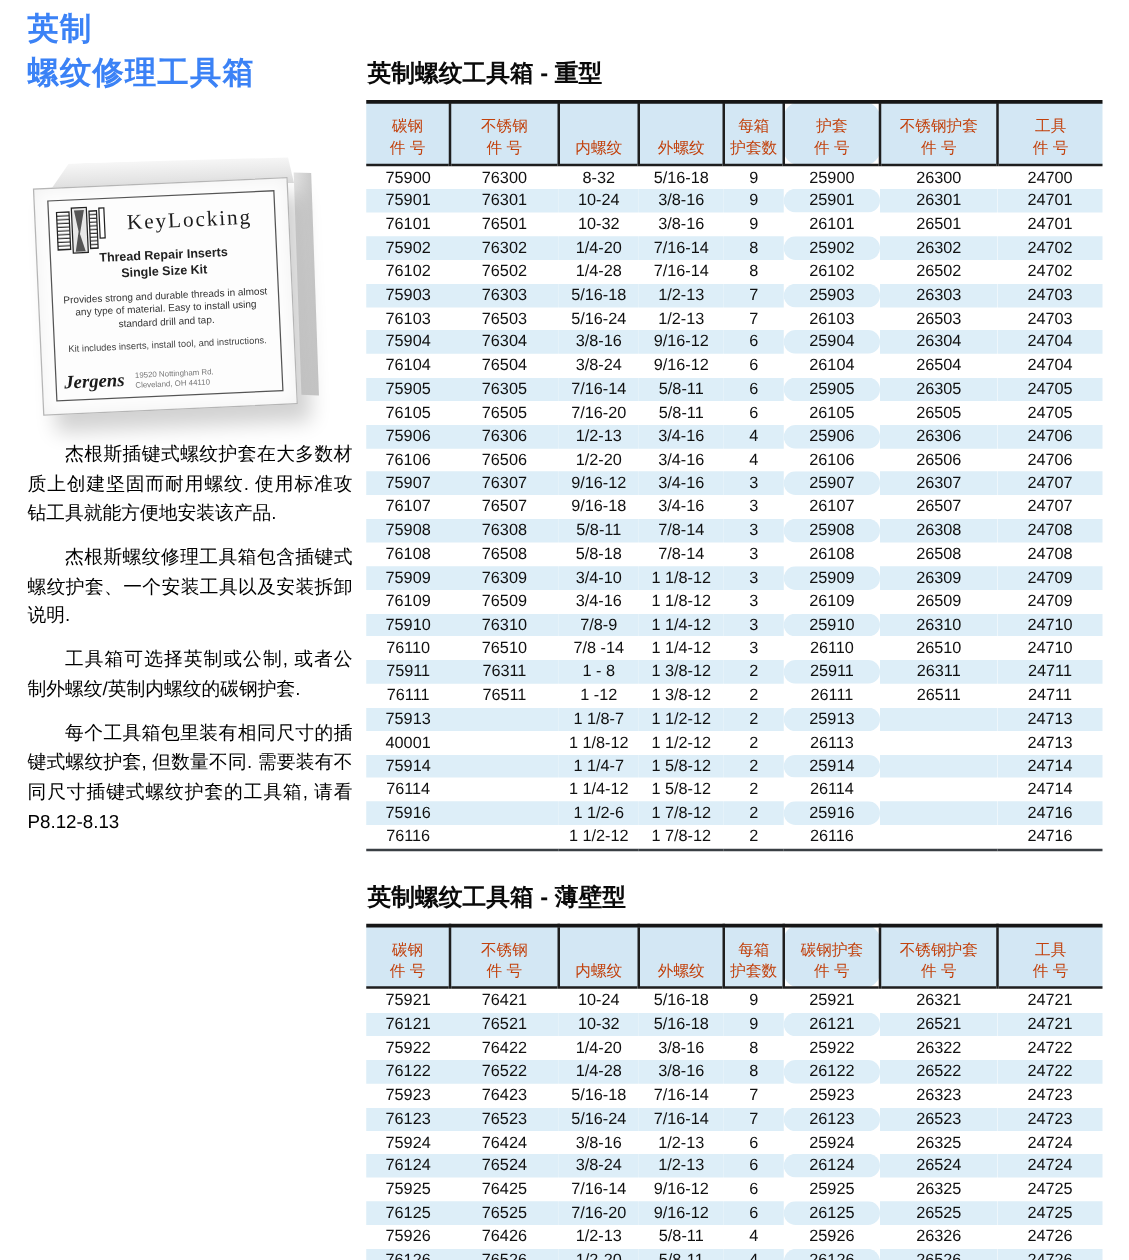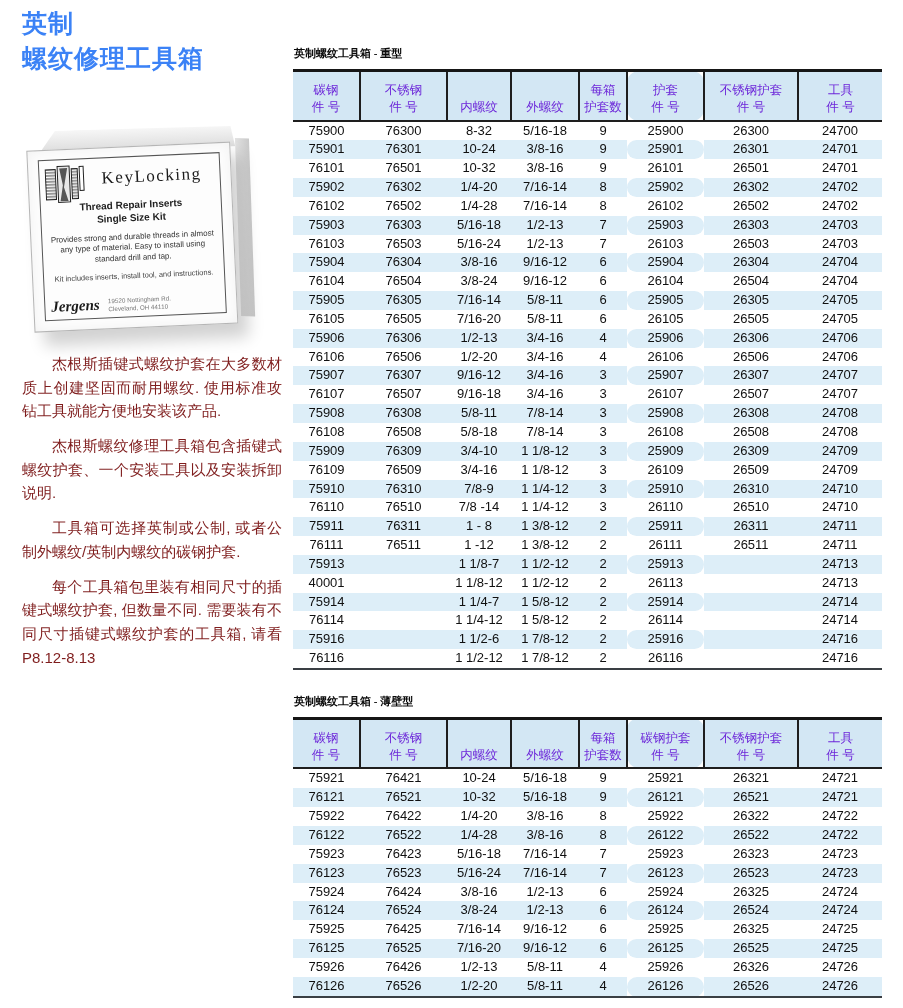--- a/index.html
+++ b/index.html
@@ -40,33 +40,33 @@
   .kl-title { font-family:"Liberation Serif","DejaVu Serif",serif; font-size:17px; letter-spacing:1.5px; margin:4px 0 2px 44px; color:#1c1c1c; }
   .kl-sub { font-size:10px; font-weight:700; line-height:1.25; margin-top:12px; }
   .kl-desc { font-size:8px; line-height:1.3; margin-top:8px; color:#333; }
   .kl-inc { font-size:7.5px; line-height:1.3; margin-top:8px; color:#444; }
   .kl-foot { position:absolute; left:6px; bottom:4px; right:4px; text-align:left; }
   .kl-logo { font-family:"Liberation Serif","DejaVu Serif",serif; font-style:italic; font-weight:700; font-size:15px; color:#1a1a1a; display:inline-block; }
   .kl-addr { display:inline-block; font-size:6.3px; color:#777; line-height:1.25; vertical-align:bottom; margin-left:4px; }
 
   .paragraphs { position:absolute; left:22px; top:352px; width:260px; }
   .paragraphs p {
-    font-size:15px; line-height:1.58; text-indent:2em; color:#7f1d1d;
+    font-size:15px; line-height:1.58; text-indent:2em; color:#000000;
     margin-bottom:11px; text-align:justify;
   }
 
   
   .right-col { position:absolute; left:293px; top:46px; width:575px; }
-  .tbl-caption { font-size:11px; font-weight:700; color:#0a0a0a; margin:0 0 8px 1px;font-family:Liberation Serif, serif; }
+  .tbl-caption { font-size:19px; font-weight:700; color:#0a0a0a; margin:0 0 8px 1px; }
   table { border-collapse:collapse; width:573px; table-layout:fixed; }
   .tbl2-block { margin-top:24px; }
 
   thead th {
     background:var(--header-bg,#d3e7f4);
-    font-size:12.5px; font-weight:400; color:#6d28d9;
+    font-size:12.5px; font-weight:400; color:#c2410c;
     vertical-align:bottom; text-align:center;
     height:50px; padding:4px 1px 4px; line-height:1.35;
     white-space:pre-line;
     border-left:2px solid #1e1e1e;
   }
   thead th:first-child { border-left:none; }
   table { border-top:3px solid #161616; border-bottom:2px solid #3a3f44; }
   thead { border-bottom:2px solid #1e1e1e; }
   tbody td {
     font-size:13px; color:#101010; text-align:center;

